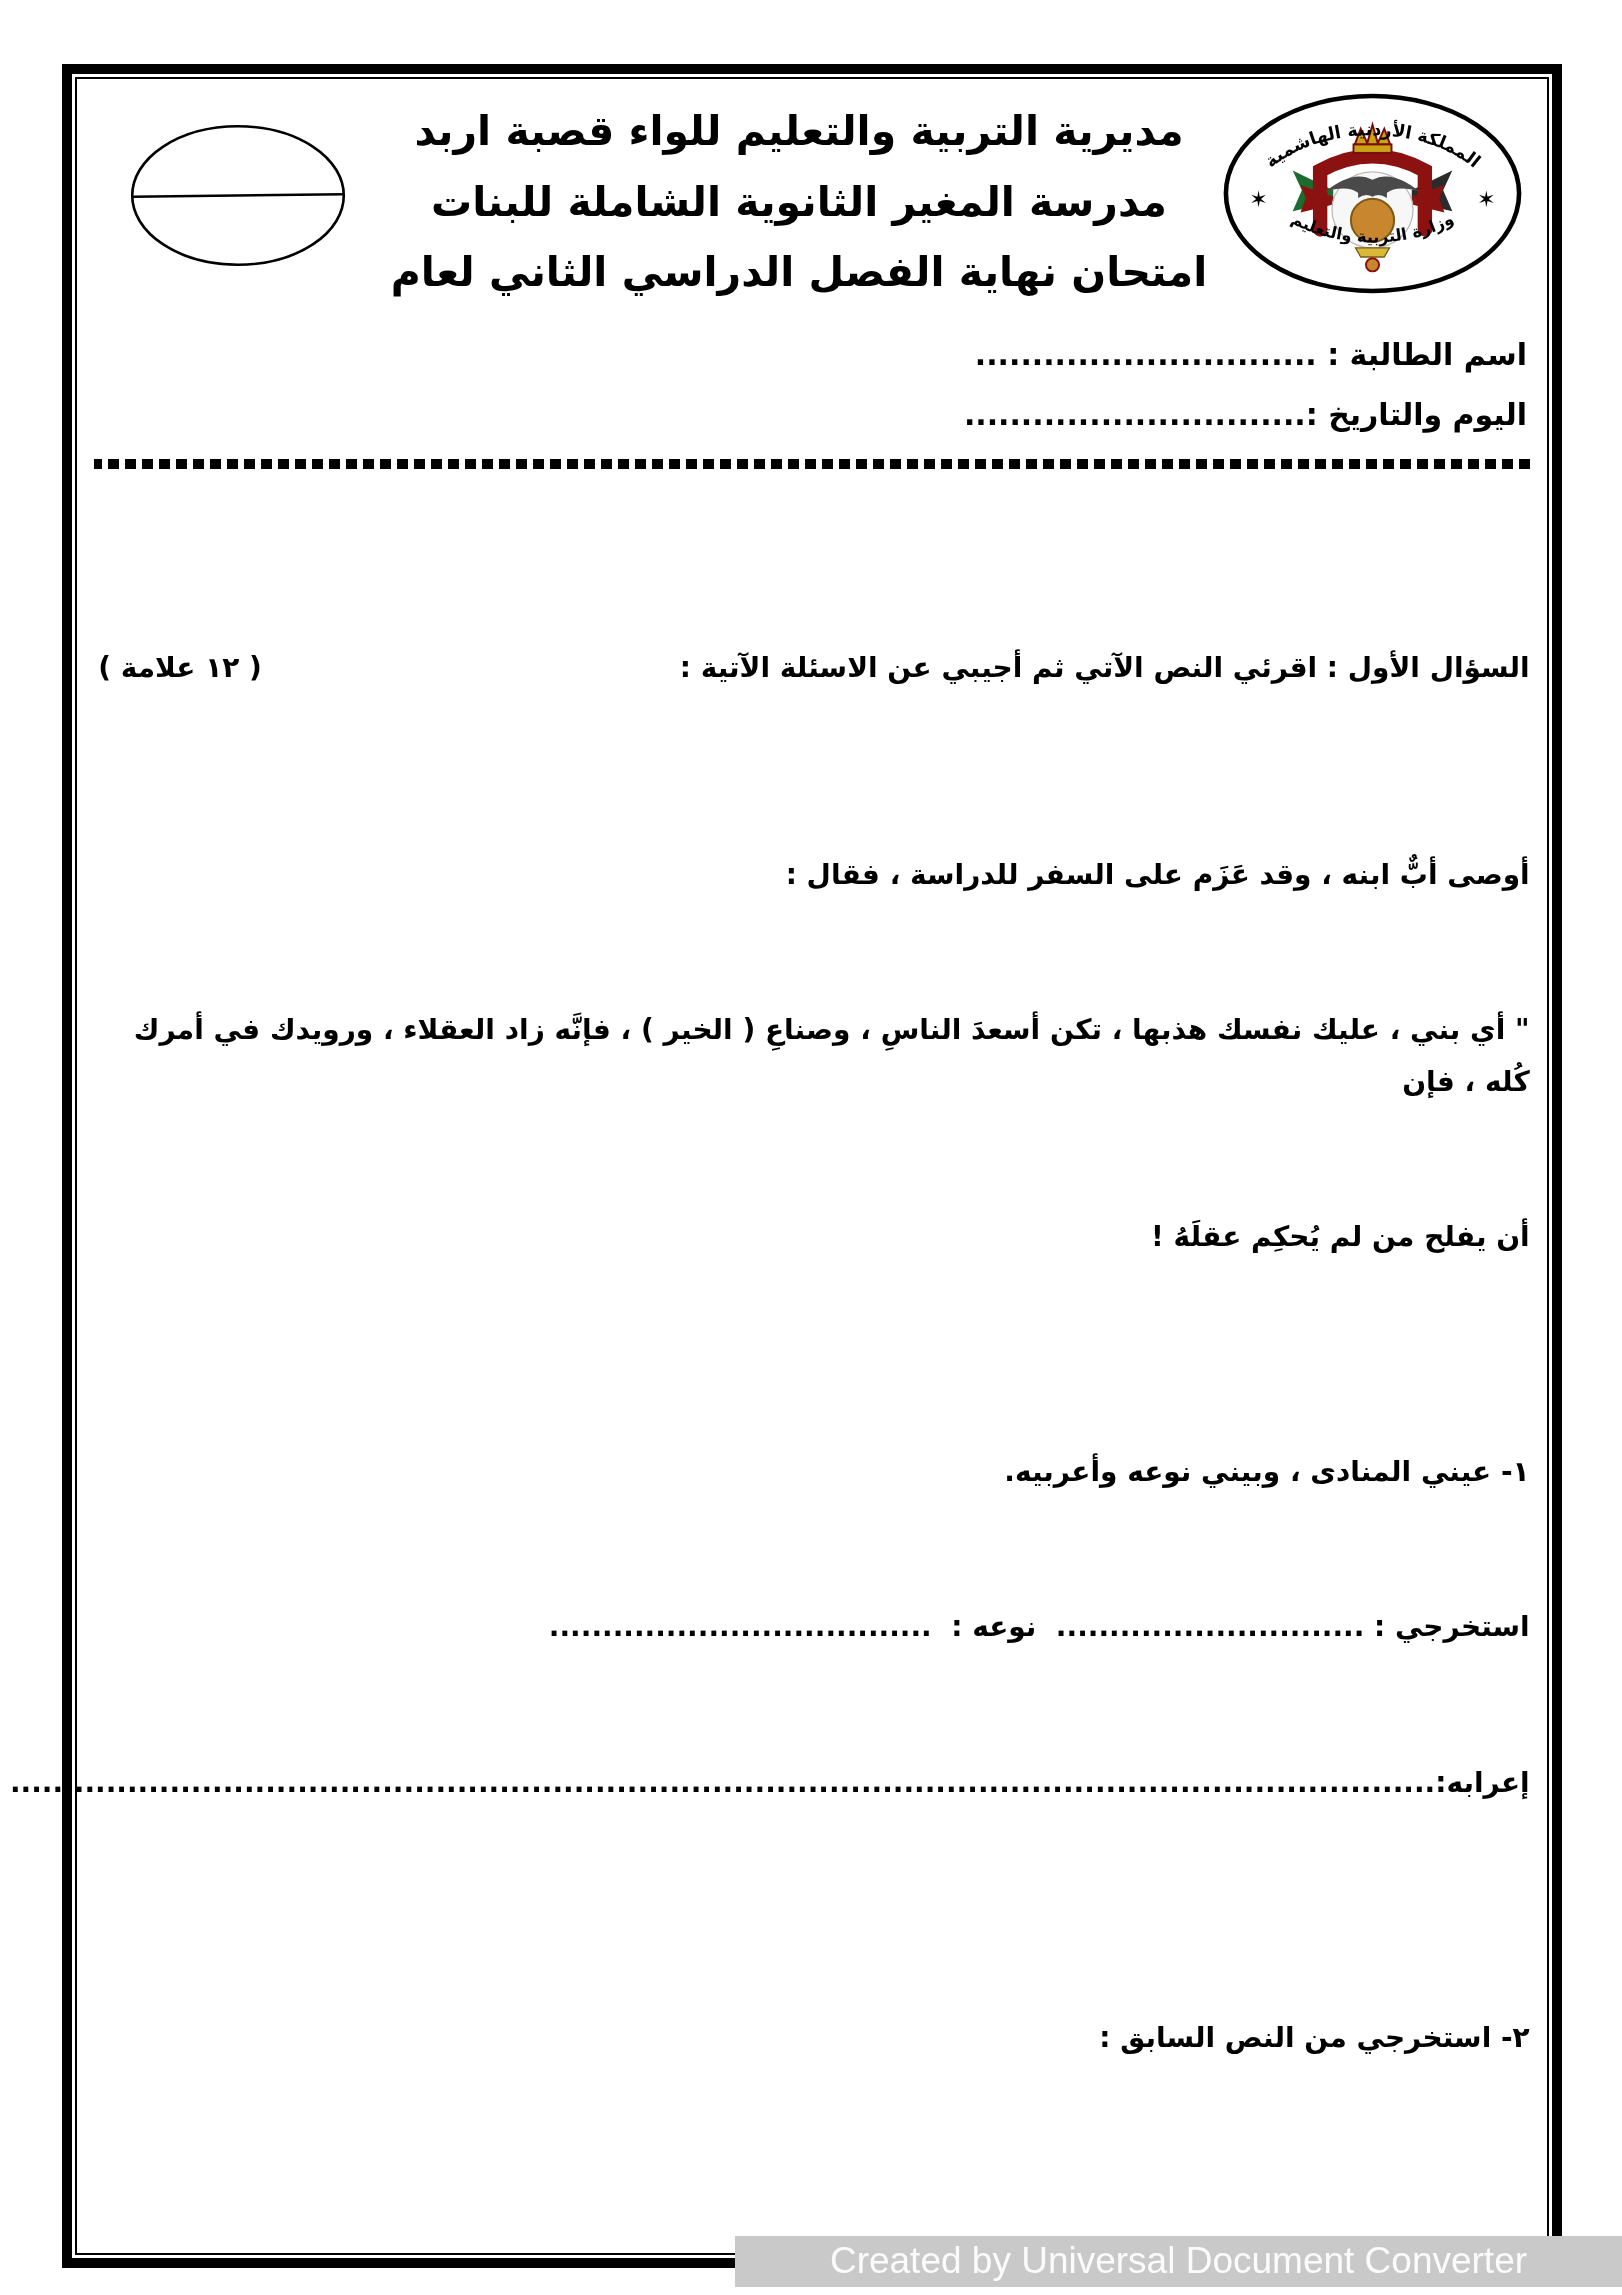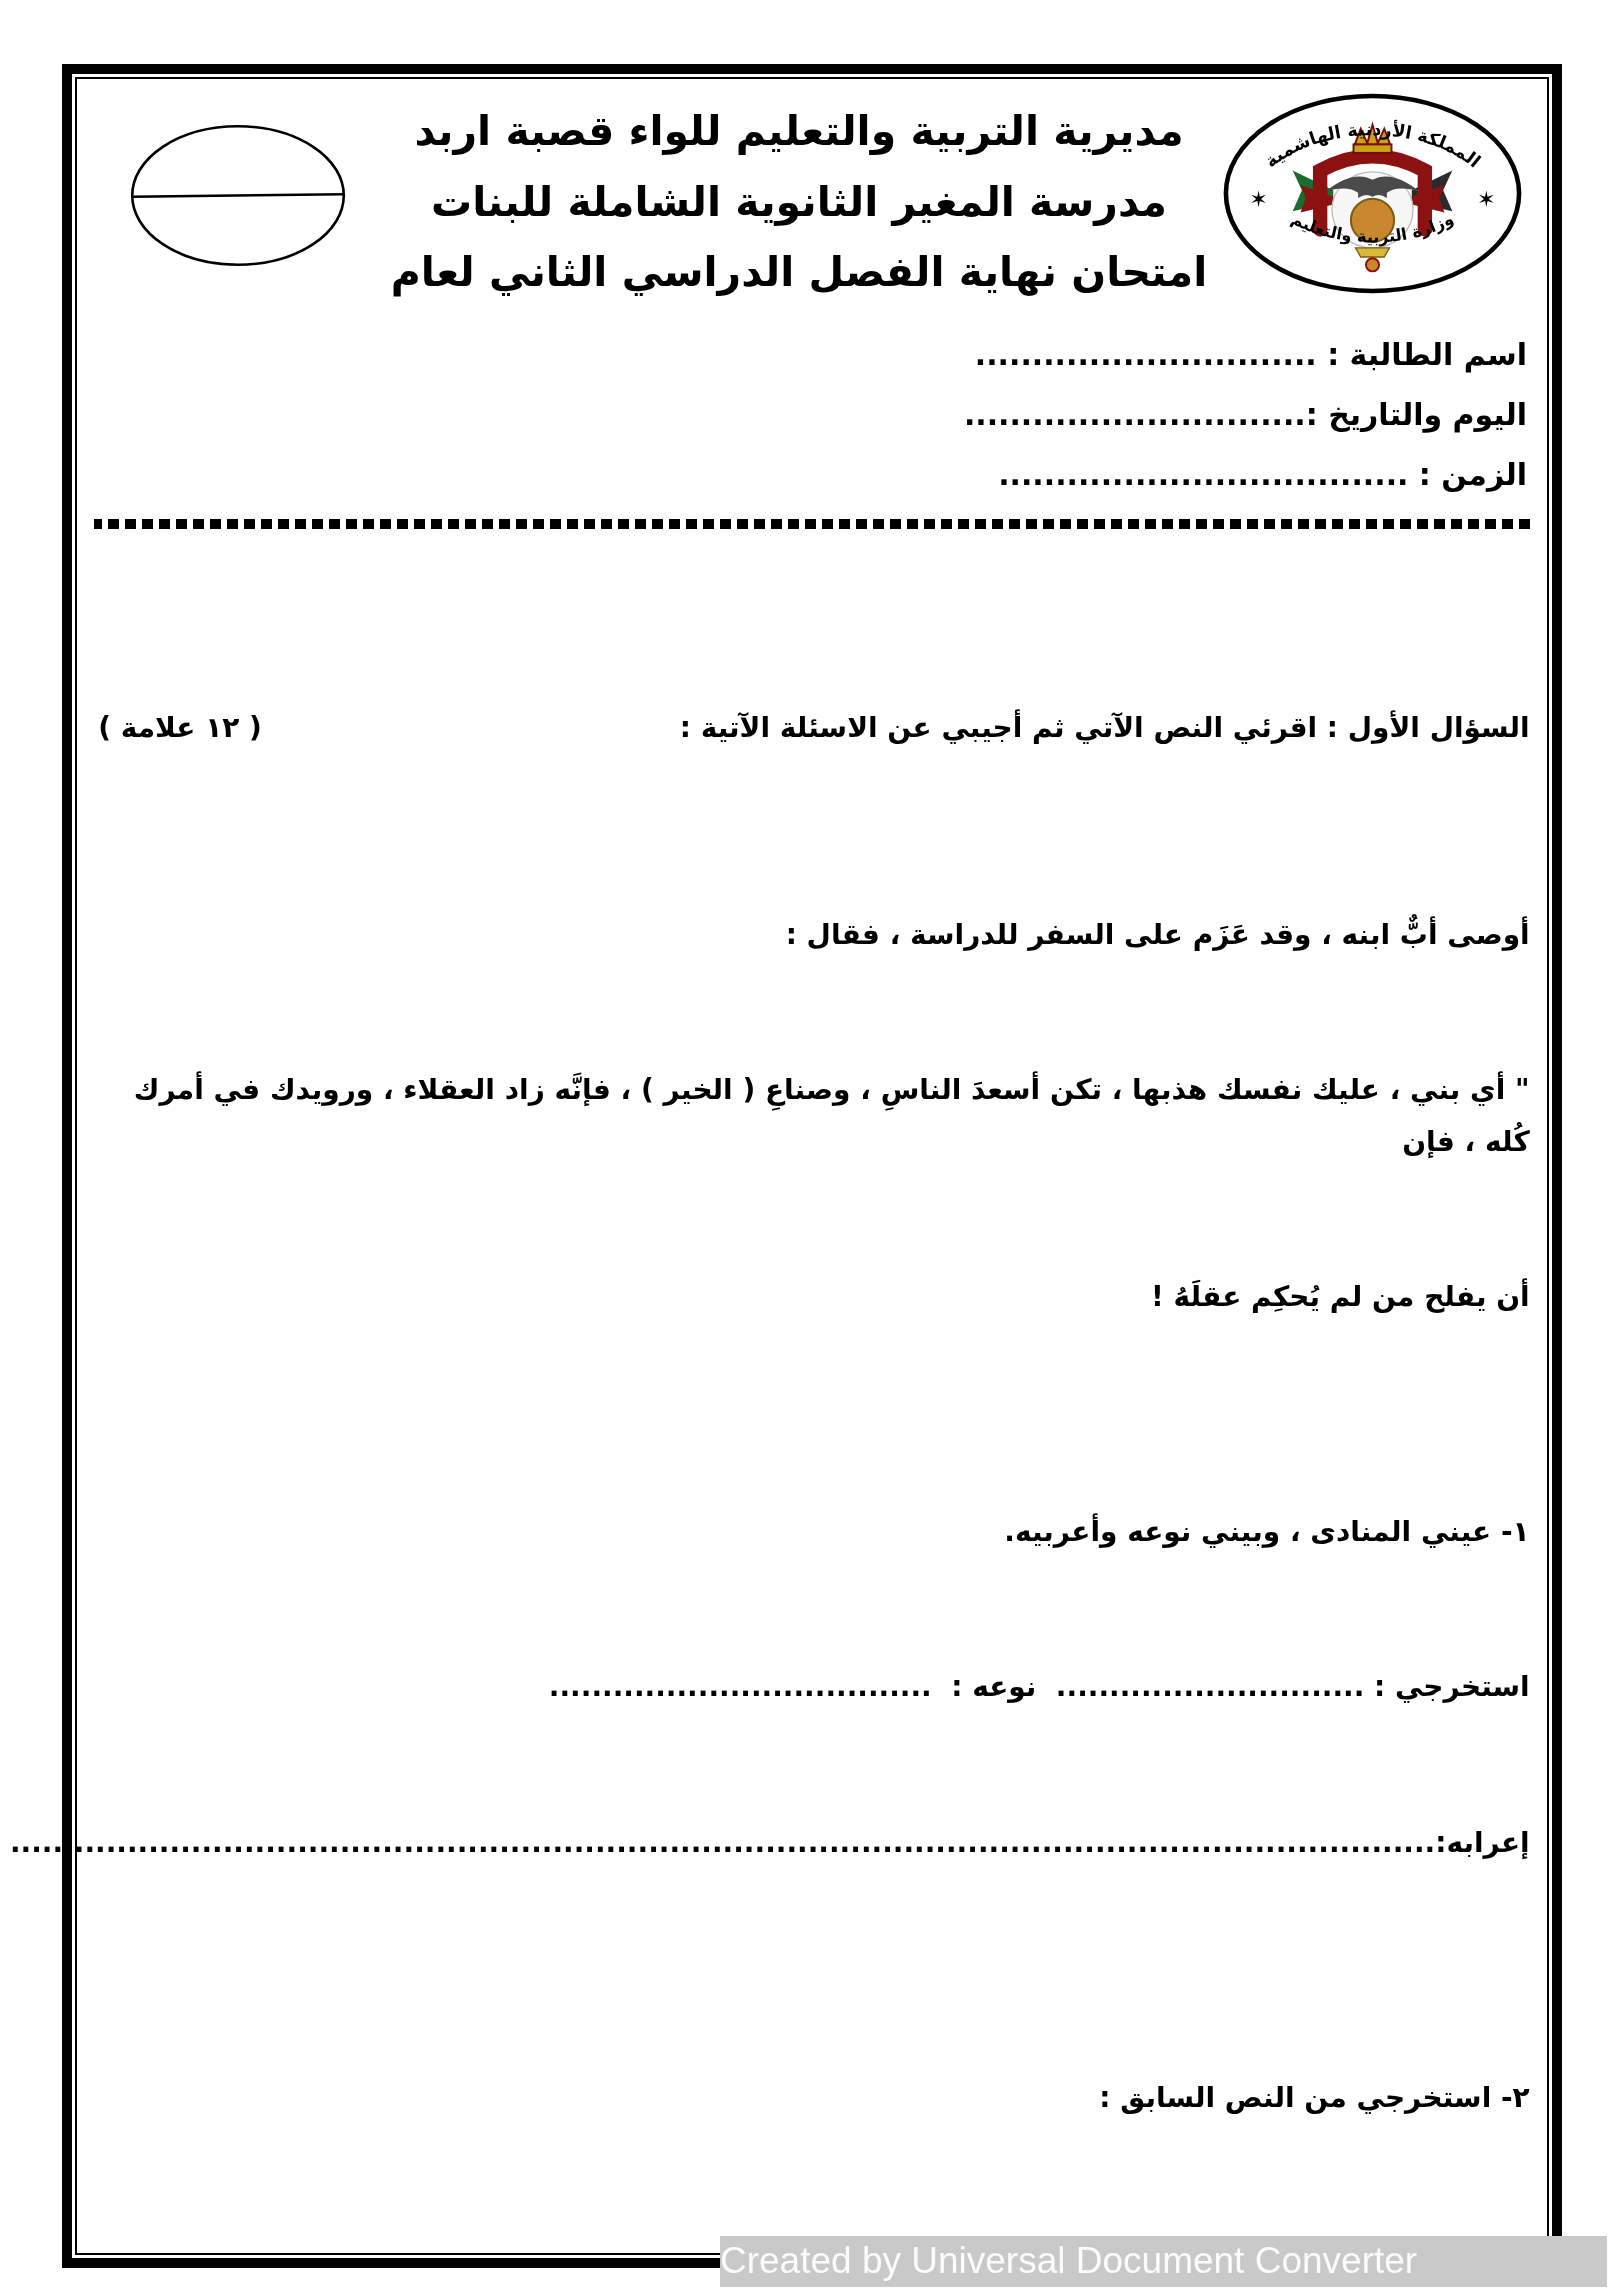--- a/index.html
+++ b/index.html
@@ -21,23 +21,23 @@
   .divider{margin-top:14.4px;height:9.8px;background:repeating-linear-gradient(to left,#000 0 11px,transparent 11px 17px);}
   
   .content{margin-top:17px;font-weight:bold;font-size:28px;line-height:1.85;white-space:pre-wrap;}
   .line{text-align:right;}
   .qrow{display:flex;justify-content:space-between;align-items:baseline;}
   .qtitle{text-align:right;}
   .qmark{text-align:right;flex:0 0 auto;padding-left:3.9px;}
   .mt-a{margin-top:27.5px;}
   .mt-b{margin-top:48px;}
   
-  .watermark{position:absolute;right:16px;bottom:7.9px;width:887px;height:51px;background:#c9c9c9;
+  .watermark{position:absolute;right:1px;bottom:7.9px;width:887px;height:51px;background:#c9c9c9;
              color:#fbfbfb;font-family:"Liberation Sans", sans-serif;font-size:37px;line-height:50px;
-             text-align:left;direction:ltr;z-index:5;letter-spacing:0px;}
+             text-align:center;direction:ltr;z-index:5;letter-spacing:0px;}
   svg text{font-family:"DejaVu Sans", sans-serif;}
 </style>
 </head>
 <body>
 
 <div class="page">
   <div class="frame">
     <div class="frame-inner">
 
       <div class="header-row">
@@ -90,21 +90,20 @@
             <ellipse cx="170" cy="114" rx="162" ry="106" fill="none" stroke="#000" stroke-width="4"></ellipse>
             <line x1="8" y1="116" x2="332" y2="112" stroke="#000" stroke-width="4"></line>
           </svg>
         </div>
       </div>
 
       <div class="info-row">
         <div class="info-col info-right">
           <div class="line">اسم الطالبة : ..............................</div>
           <div class="line">اليوم والتاريخ :..............................</div>
-          <div class="line">الزمن :  ....................................</div>
         </div>
       </div>
 
       <div class="divider"></div>
 
       <div class="content">
 
         <div class="qrow">
           <span class="qtitle">السؤال الأول : اقرئي النص الآتي ثم أجيبي عن الاسئلة الآتية :</span>
           <span class="qmark">( ١٢ علامة )</span>

